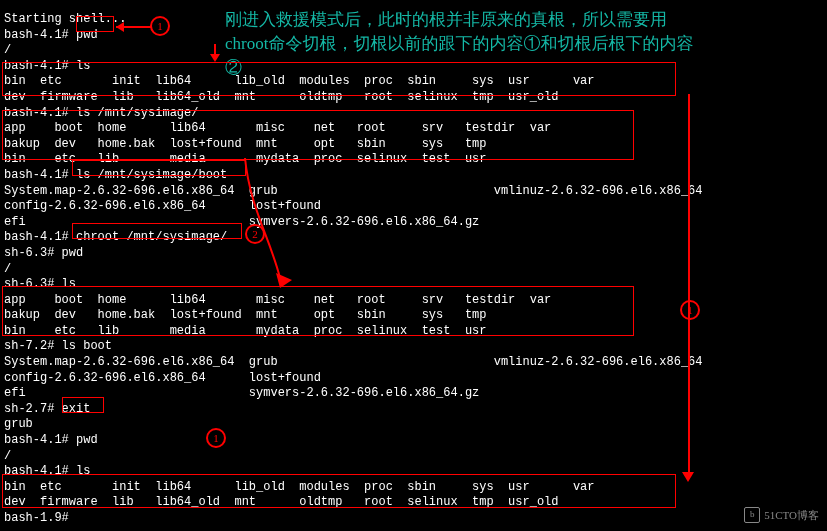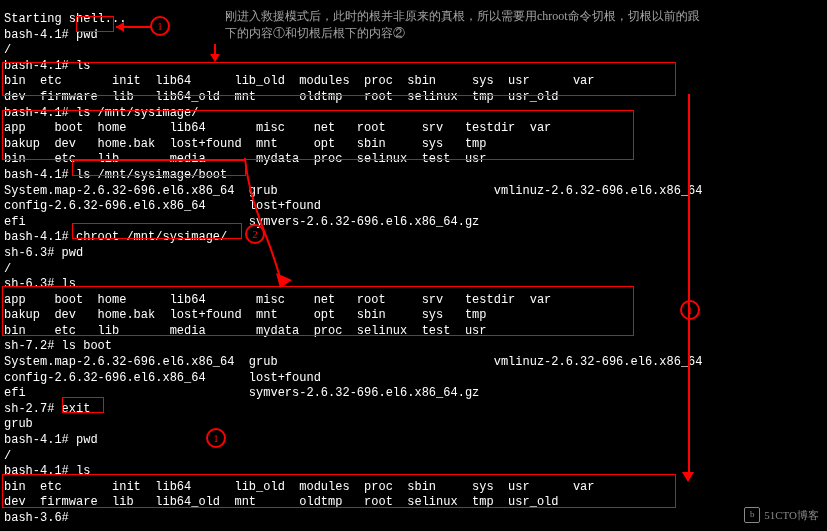--- a/index.html
+++ b/index.html
@@ -1,19 +1,19 @@
 <!DOCTYPE html>
 <html><head>
 <meta charset="utf-8">
 <style>
 body{margin:0;background:#000;color:#fff;font-family:"Courier New",monospace;font-size:12px;line-height:1.3;width:827px;height:531px;overflow:hidden;position:relative}
 .term{padding:12px 4px;position:relative}
 .line{white-space:pre}
 .red-box{border:1px solid #f00;position:absolute;pointer-events:none}
-.red-text{color:#a3a3a3;position:absolute;font-family:SimSun,serif;font-size:12px}
+.red-text{color:#14b8a6;position:absolute;font-family:SimSun,serif;font-size:17px}
 .arrow-line{position:absolute;border-left:2px solid #f00}
 .arrow-head{position:absolute;width:0;height:0;border-left:6px solid transparent;border-right:6px solid transparent;border-top:10px solid #f00}
 .circle{position:absolute;width:16px;height:16px;border:2px solid #f00;border-radius:50%;color:#f00;font-size:11px;text-align:center;line-height:16px;font-family:serif}
 .watermark{position:absolute;right:8px;bottom:8px;color:#888;font-size:11px;font-family:SimSun,serif;display:flex;align-items:center;gap:4px}
 .watermark .logo{width:14px;height:14px;border:1px solid #888;border-radius:2px;display:inline-flex;align-items:center;justify-content:center;font-size:9px}
 </style>
 </head>
 <body>
 
 <div class="term">
@@ -42,21 +42,21 @@
 <div class="line">System.map-2.6.32-696.el6.x86_64  grub                              vmlinuz-2.6.32-696.el6.x86_64</div>
 <div class="line">config-2.6.32-696.el6.x86_64      lost+found</div>
 <div class="line">efi                               symvers-2.6.32-696.el6.x86_64.gz</div>
 <div class="line">sh-2.7# exit</div>
 <div class="line">grub</div>
 <div class="line">bash-4.1# pwd</div>
 <div class="line">/</div>
 <div class="line">bash-4.1# ls</div>
 <div class="line">bin  etc       init  lib64      lib_old  modules  proc  sbin     sys  usr      var</div>
 <div class="line">dev  firmware  lib   lib64_old  mnt      oldtmp   root  selinux  tmp  usr_old</div>
-<div class="line">bash-3.6#</div>
+<div class="line">bash-1.9#</div>
 </div>
 
 <div class="red-text" style="left:225px;top:8px;width:485px;line-height:1.4">刚进入救援模式后，此时的根并非原来的真根，所以需要用chroot命令切根，切根以前的跟下的内容①和切根后根下的内容②</div>
 
 <div class="red-box" style="left:76px;top:16px;width:36px;height:14px"></div>
 <div class="red-box" style="left:2px;top:62px;width:672px;height:32px"></div>
 <div class="red-box" style="left:2px;top:110px;width:630px;height:48px"></div>
 <div class="red-box" style="left:72px;top:160px;width:172px;height:14px"></div>
 <div class="red-box" style="left:72px;top:223px;width:168px;height:14px"></div>
 <div class="red-box" style="left:2px;top:286px;width:630px;height:48px"></div>

